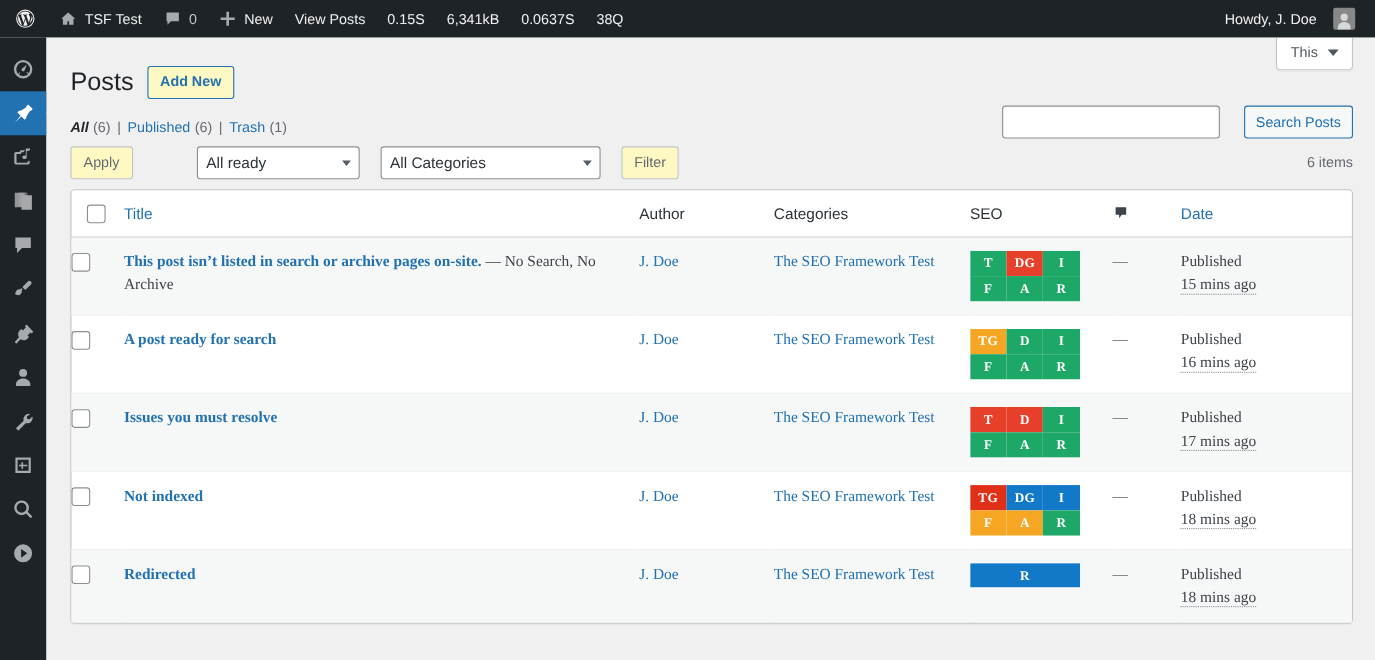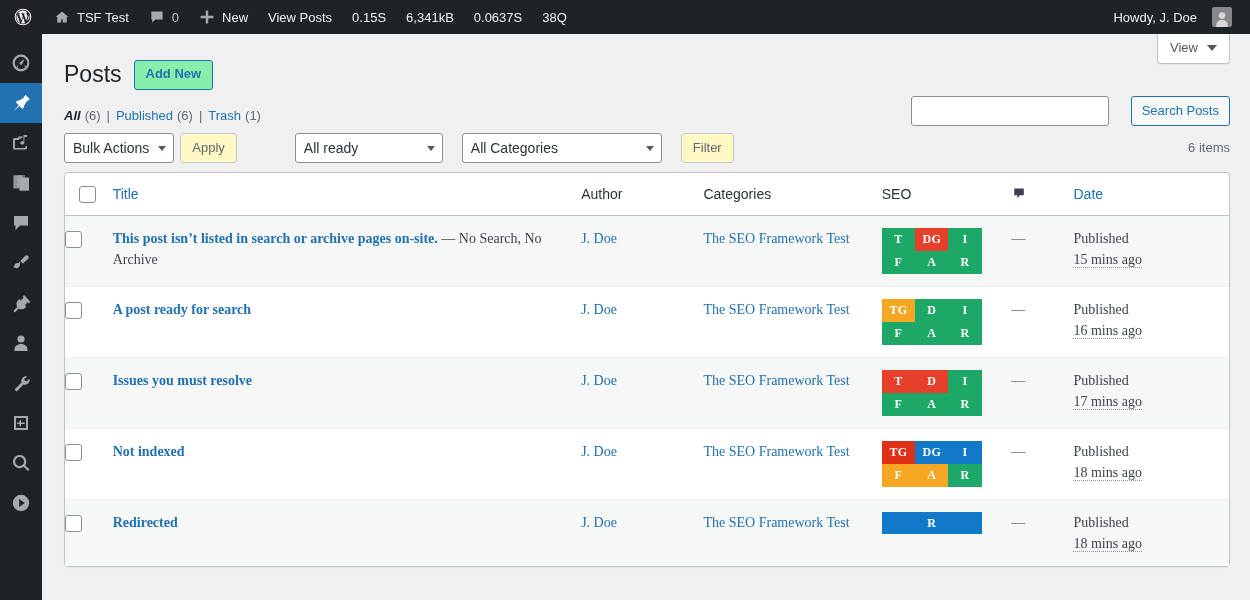--- a/index.html
+++ b/index.html
@@ -100,21 +100,21 @@
   }
 
   .wrap { padding: 10px 20px 0 22px; position: relative; }
   .page-title-row { display: flex; align-items: center; gap: 12px; padding-top: 16px; }
   h1.page-title {
     font-size: 23px; font-weight: 400; color: #1d2327;
     line-height: 1.3;
   }
   .page-title-action {
     display: inline-block;
-    background: #86efac;
+    background: #fef9c3;
     border: 1px solid #2271b1;
     border-radius: 3px;
     color: #2271b1;
     font-size: 13px; font-weight: 600;
     padding: 6px 11px 7px;
     line-height: 1.1;
     text-decoration: none;
     cursor: pointer;
   }
 
@@ -459,21 +459,21 @@
           <path d="M10 1.8a8.2 8.2 0 100 16.4 8.2 8.2 0 000-16.4zM8.2 6l5.6 4-5.6 4V6z"></path>
         </svg>
     </span>
   </div>
 </div>
 
 <div id="wpbody">
 
   <div class="screen-meta">
     <div class="meta-tab">
-      <span>View</span>
+      <span>This</span>
       <span class="caret-dn"></span>
     </div>
   </div>
 
   <div class="wrap">
 
     <div class="page-title-row">
       <h1 class="page-title">Posts</h1>
       <a class="page-title-action">Add New</a>
     </div>
@@ -495,24 +495,20 @@
       </li>
     </ul>
 
     <div class="search-box">
       <input type="search" placeholder="" style="">
       <button class="button-secondary">Search Posts</button>
     </div>
 
     <div class="tablenav">
       <div class="actions">
-        <div class="wp-select">
-          <span>Bulk Actions</span>
-          <span class="caret"></span>
-        </div>
         <button class="btn-grey">Apply</button>
         <div class="wp-select" style="min-width:148px;margin-left:52px">
           <span>All ready</span>
           <span class="caret"></span>
         </div>
         <div class="wp-select" style="min-width:200px;margin-left:13px">
           <span>All Categories</span>
           <span class="caret"></span>
         </div>
         <button class="btn-grey" style="margin-left:13px">Filter</button>

